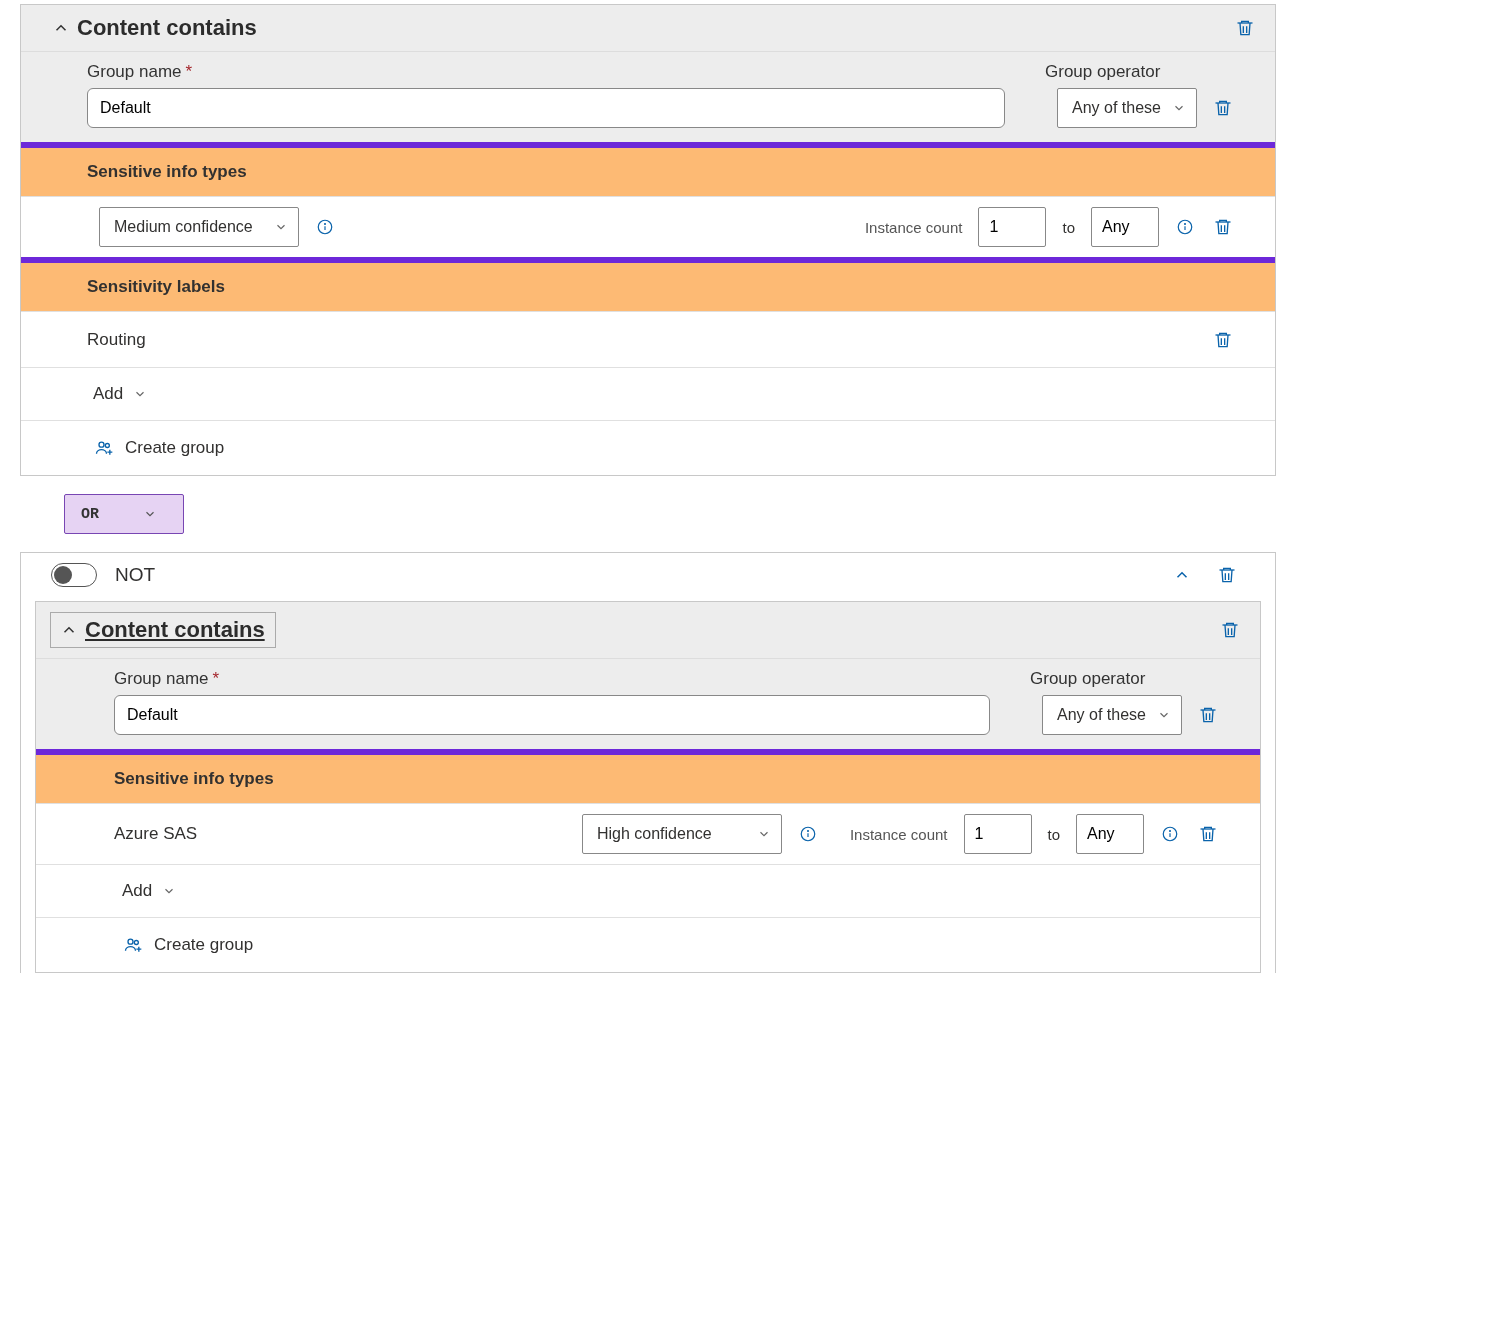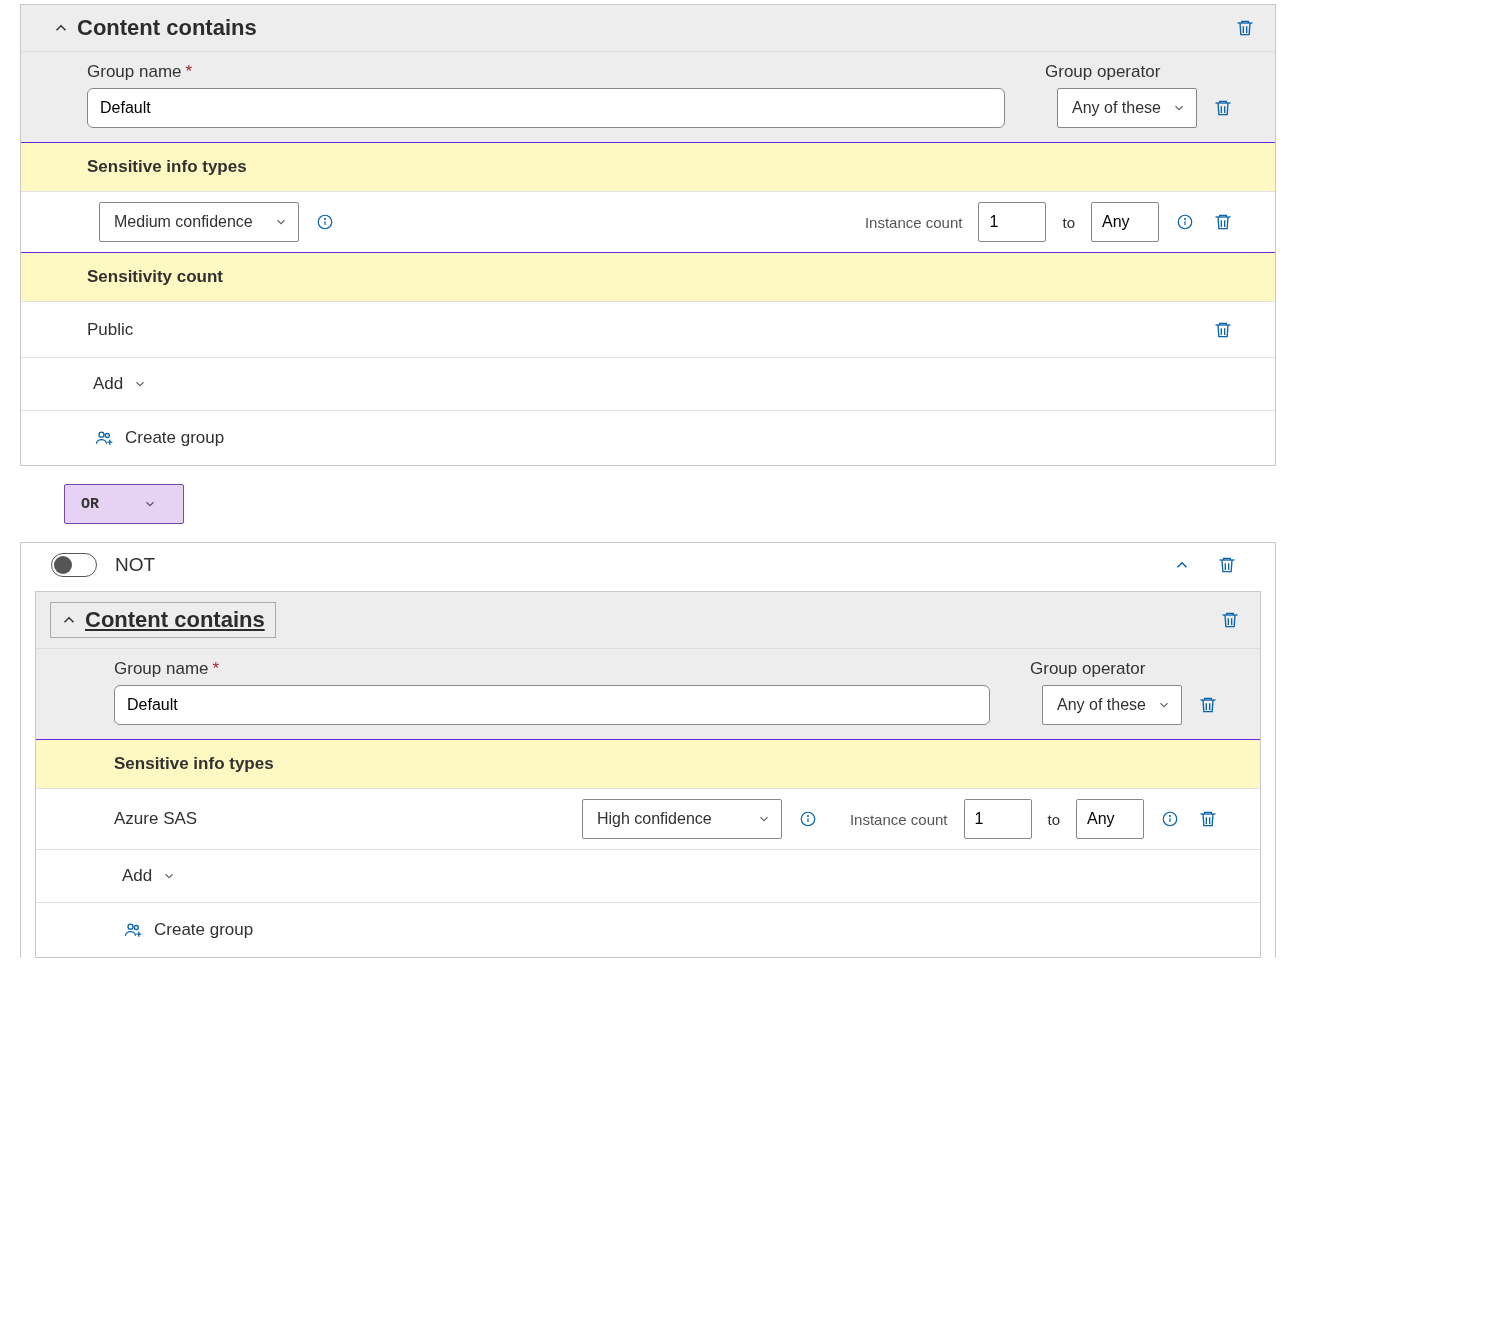--- a/index.html
+++ b/index.html
@@ -77,22 +77,22 @@
     cursor: pointer;
     white-space: nowrap;
     margin-left: 12px;
   }
   .select-like .chev-down { margin-left: auto; }
 
   .section-label {
     font-weight: 600;
     font-size: 17px;
     padding: 14px 0 14px 66px;
-    border-top: 1px solid #6d28d9;
-    background: #fef9c3;
+    border-top: 6px solid #6d28d9;
+    background: #fdba74;
   }
 
   .row {
     display: flex;
     align-items: center;
     padding: 10px 40px 10px 66px;
     border-top: 1px solid #e0e0e0;
     background: #fff;
     min-height: 60px;
     gap: 16px;
@@ -295,24 +295,24 @@
       <span class="trash-btn icon-blue">
         <svg width="20" height="20" viewBox="0 0 24 24" fill="none" stroke="currentColor" stroke-width="1.6">
             <path d="M3 6h18"></path>
             <path d="M8 6V4h8v2"></path>
             <path d="M6 6l1 14h10l1-14"></path>
             <path d="M10 10v8M14 10v8"></path>
           </svg>
       </span>
     </div>
 
-    <div class="section-label">Sensitivity count</div>
+    <div class="section-label">Sensitivity labels</div>
 
     <div class="label-row">
-      <div class="label-text">Public</div>
+      <div class="label-text">Routing</div>
       <span class="trash-btn icon-blue">
         <svg width="20" height="20" viewBox="0 0 24 24" fill="none" stroke="currentColor" stroke-width="1.6">
             <path d="M3 6h18"></path>
             <path d="M8 6V4h8v2"></path>
             <path d="M6 6l1 14h10l1-14"></path>
             <path d="M10 10v8M14 10v8"></path>
           </svg>
       </span>
     </div>
 

